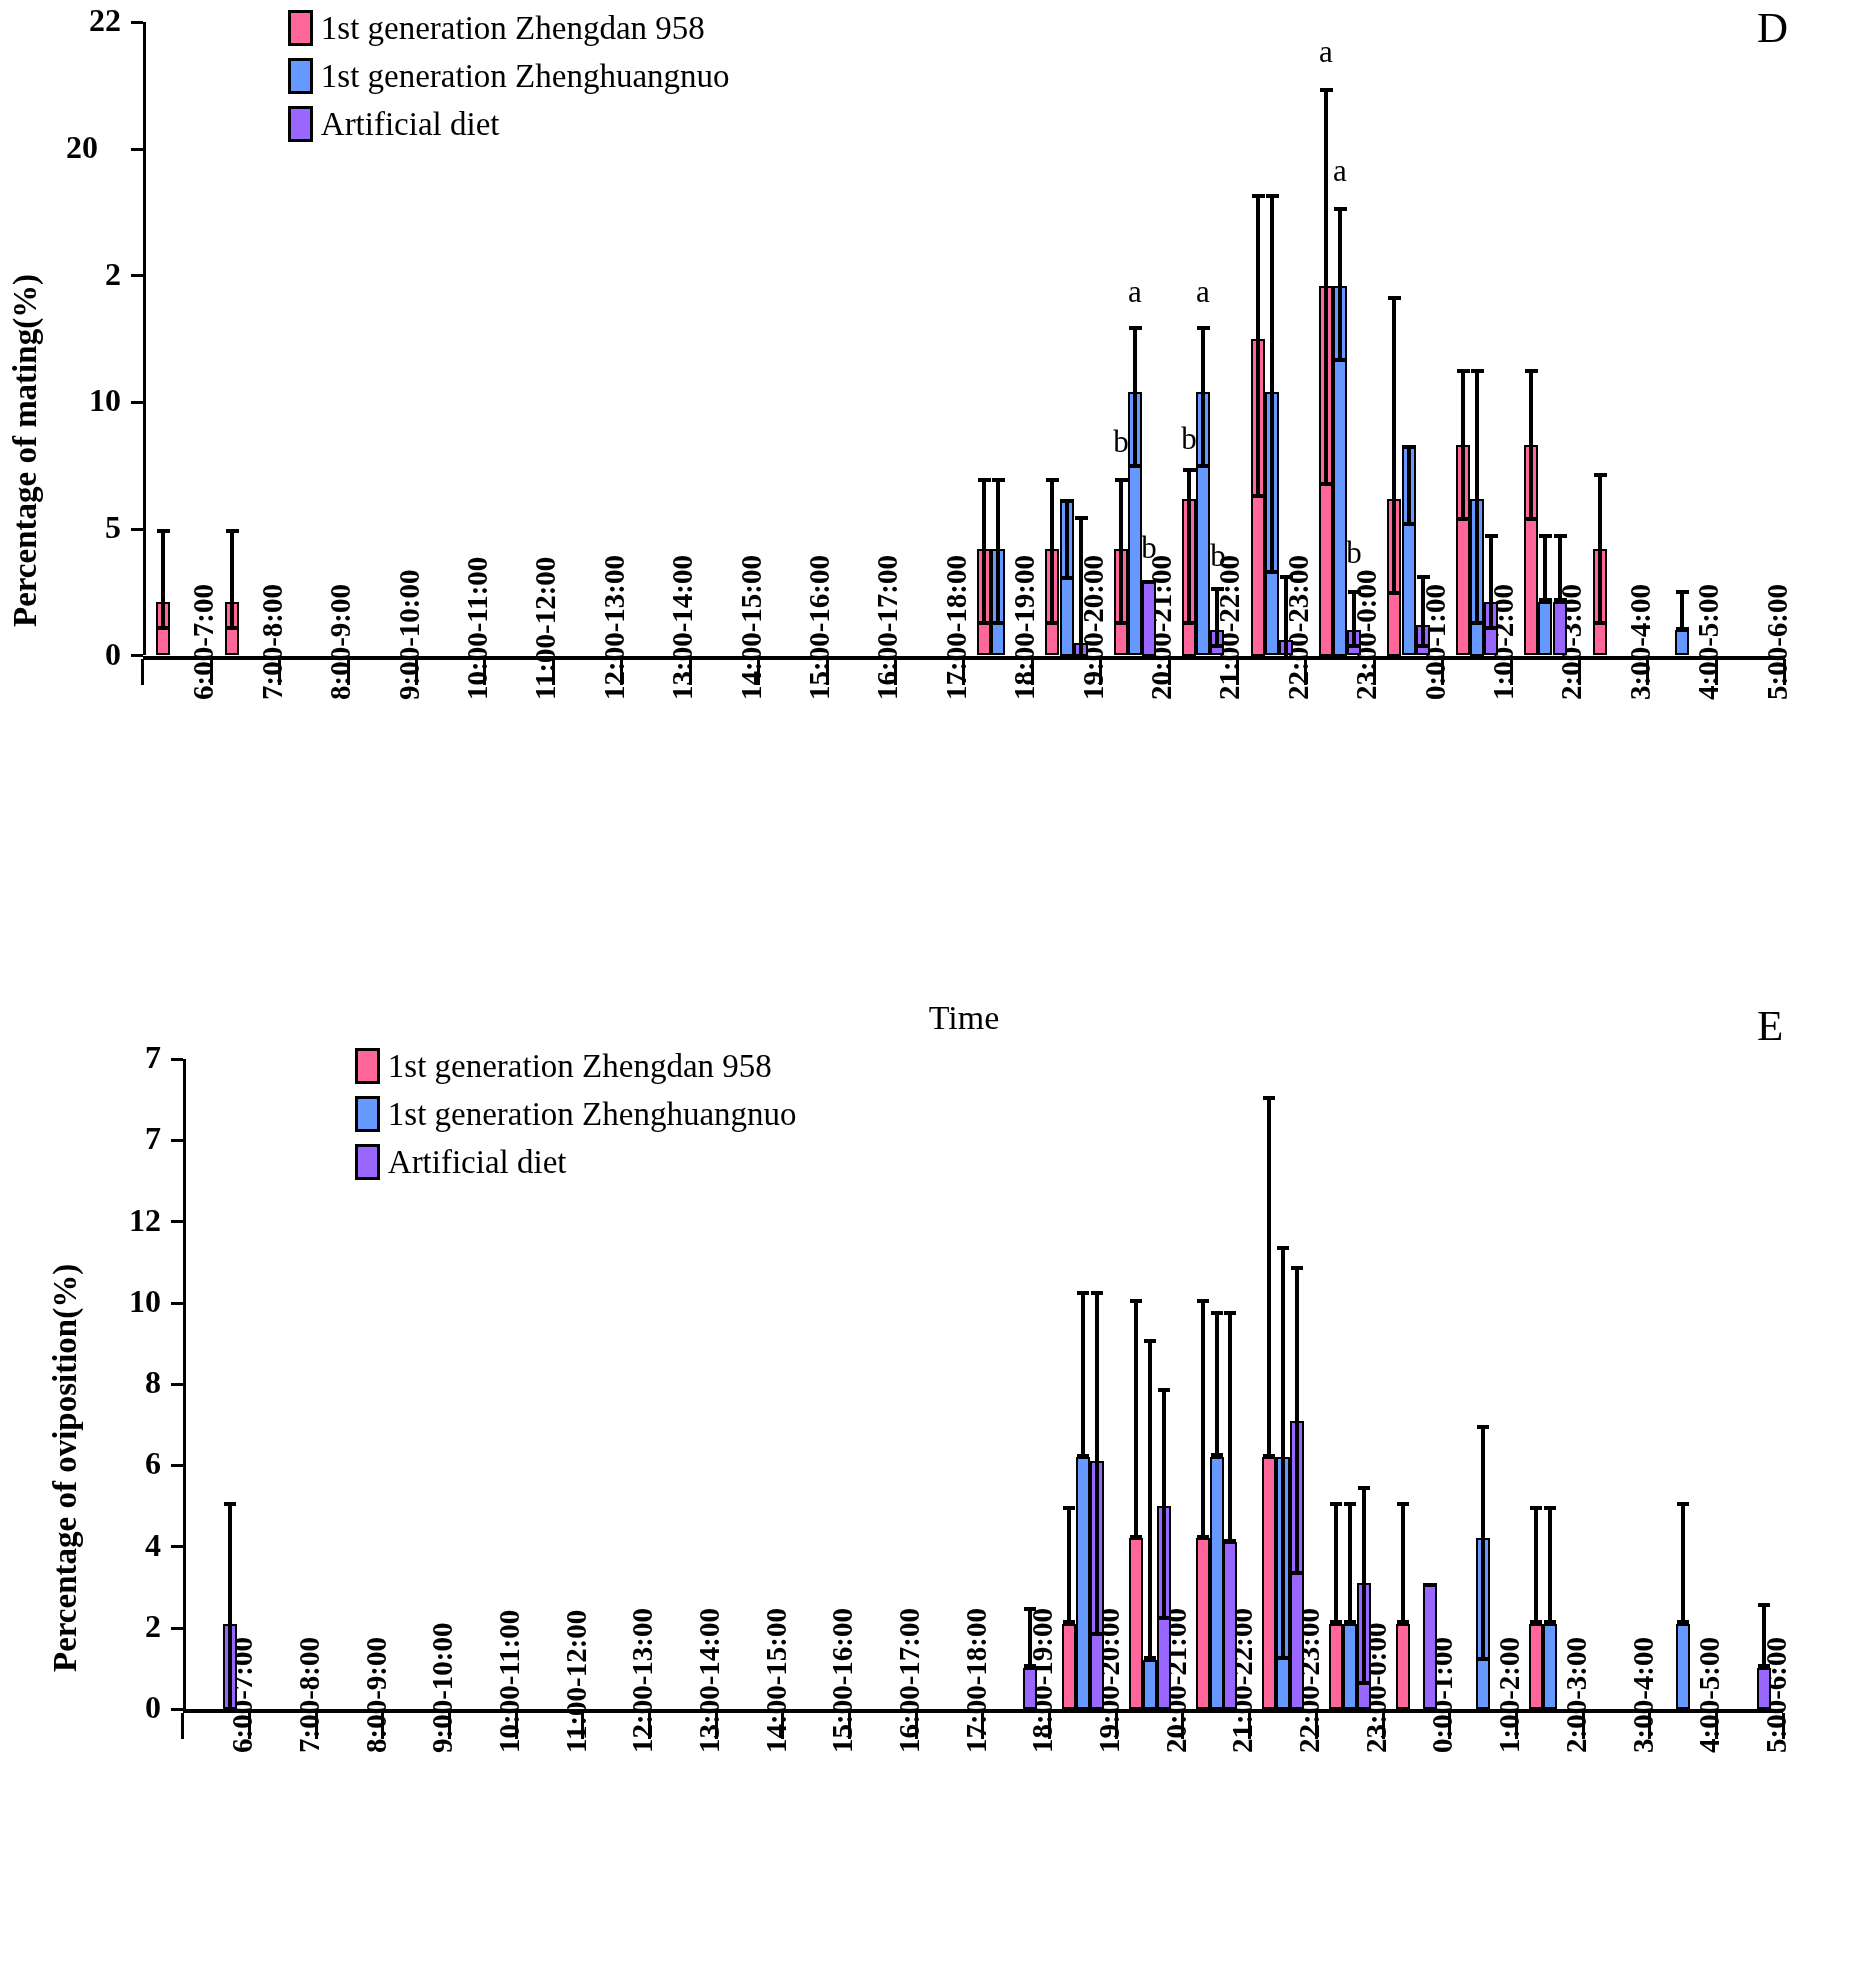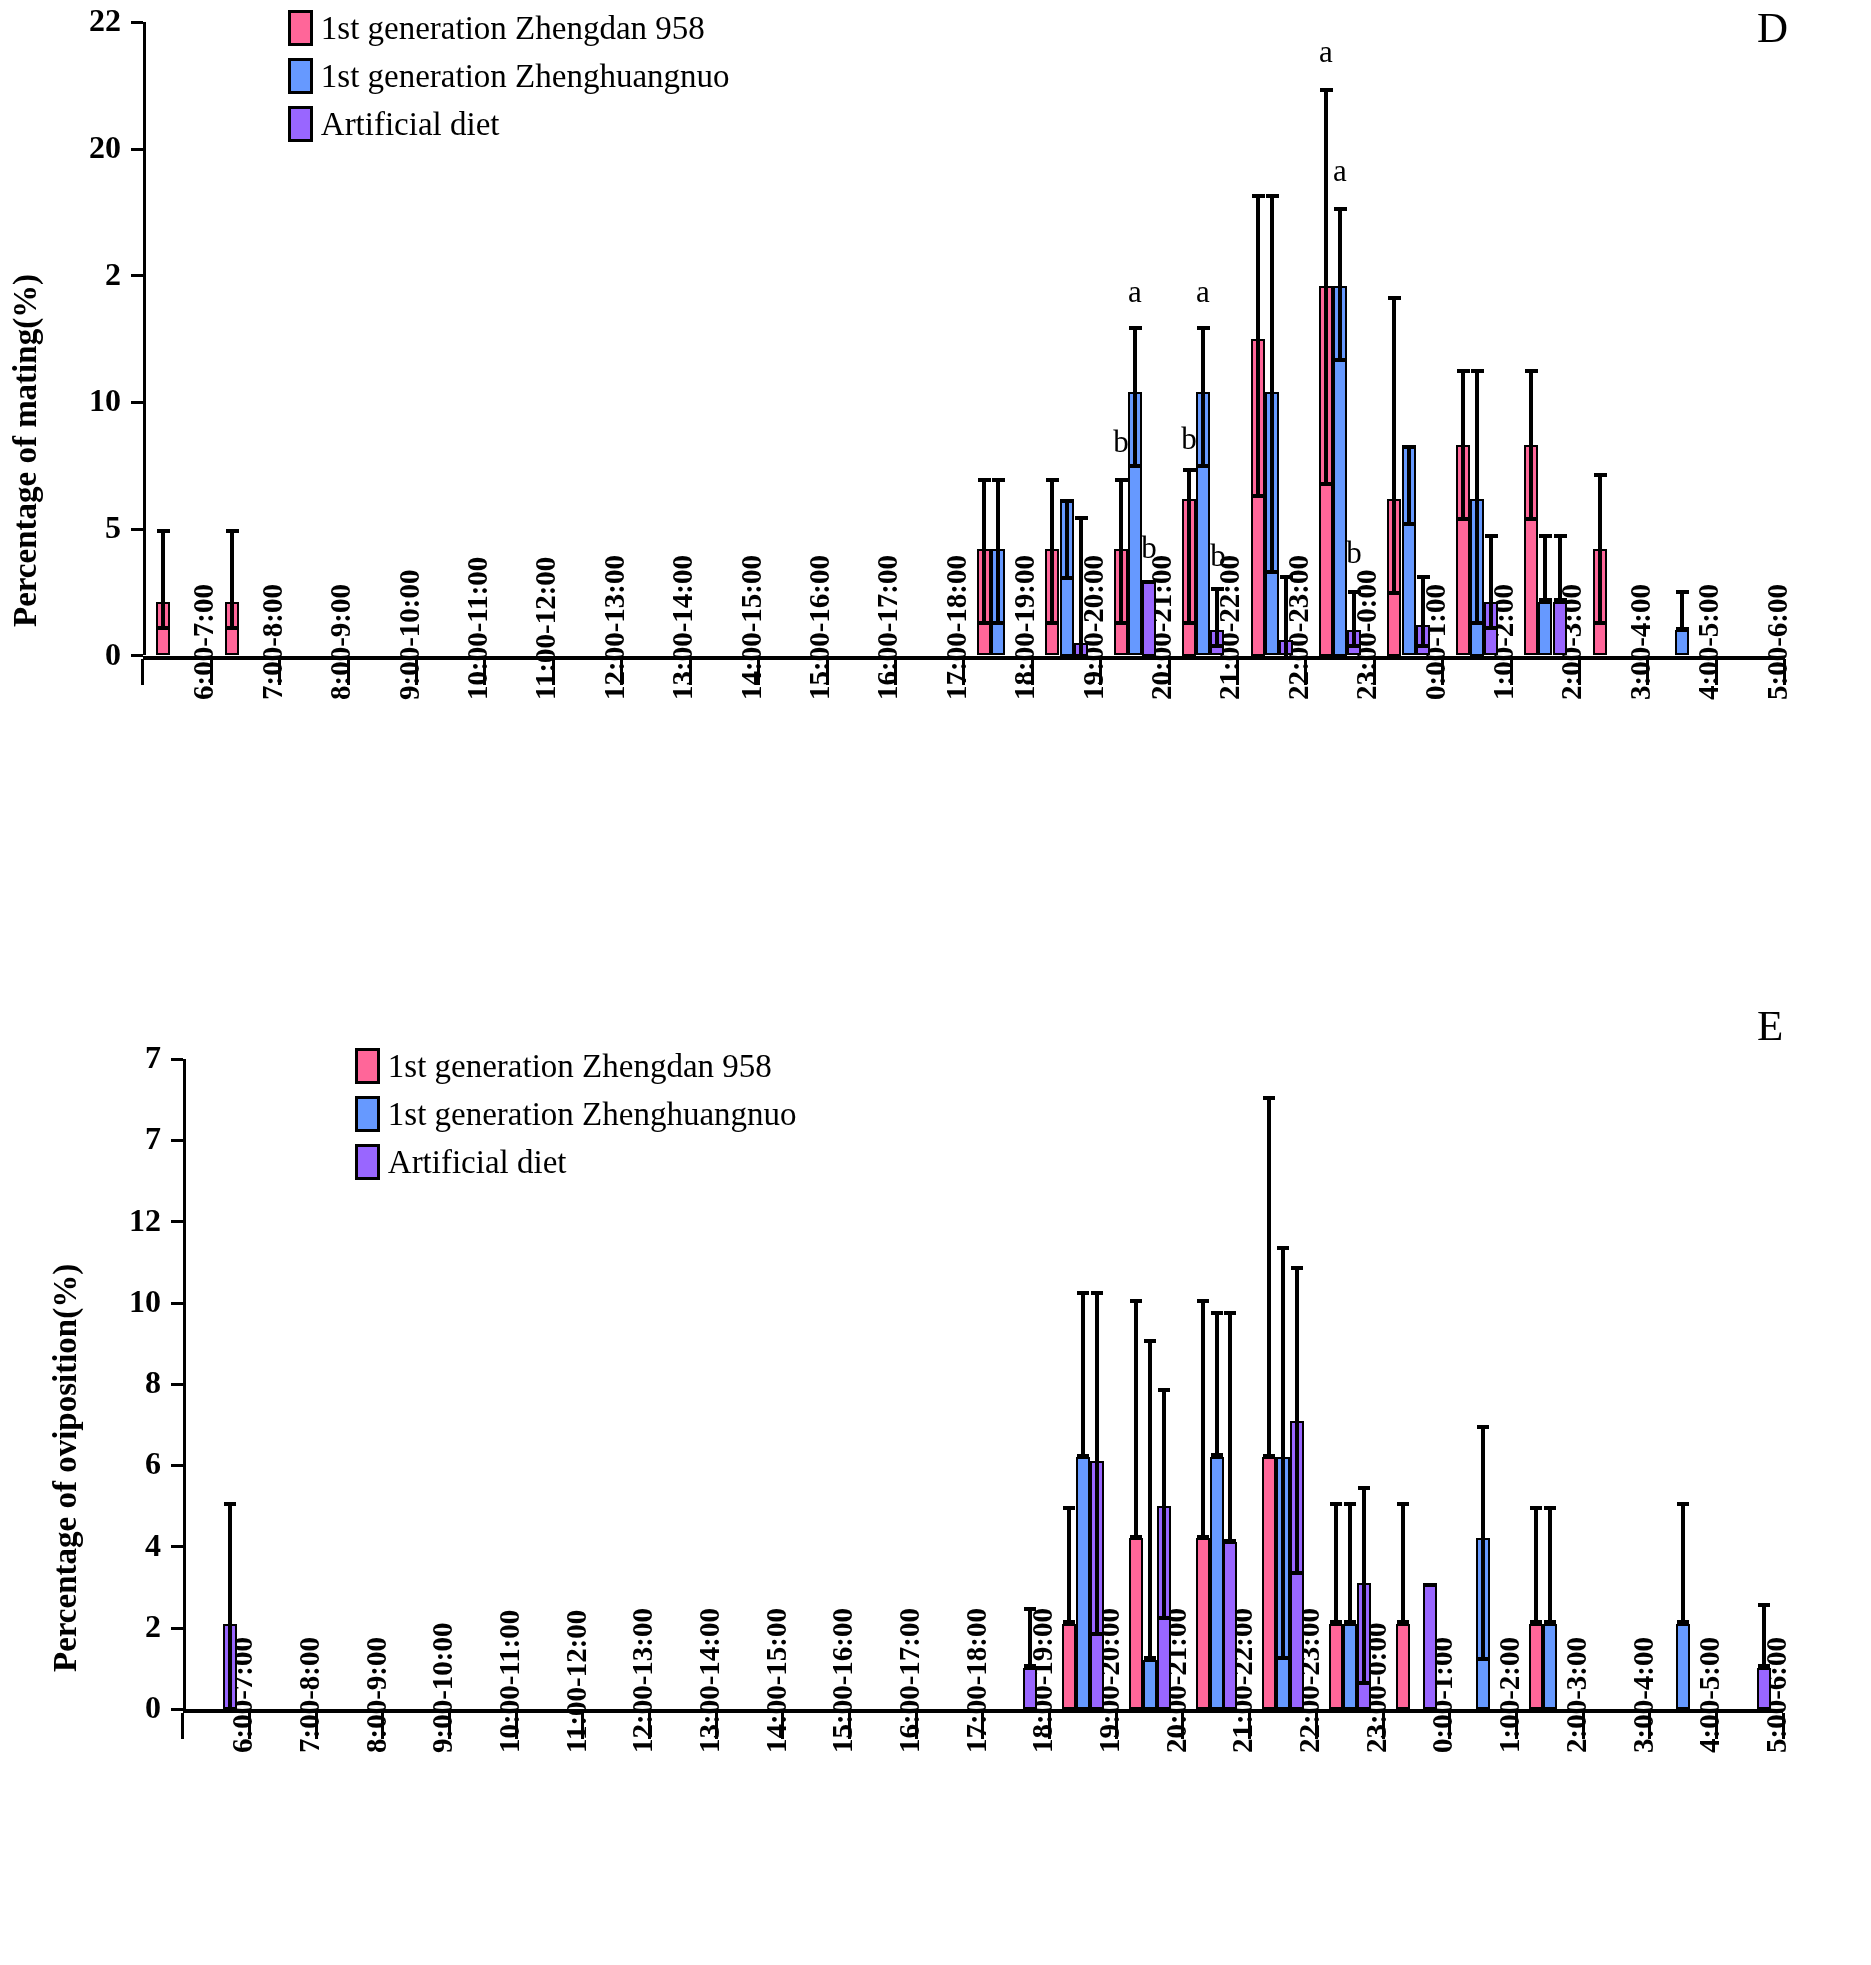--- a/index.html
+++ b/index.html
@@ -89,21 +89,21 @@
       <div class="axis-line" style="left:143px;top:656px;width:1642px;height:3.9px;"></div>
       <div class="ytick-mark" style="left:131px;top:654px;"></div>
       <div class="ytick-label" style="left:43px;top:636px;width:78px;">0</div>
       <div class="ytick-mark" style="left:131px;top:528px;"></div>
       <div class="ytick-label" style="left:43px;top:509px;width:78px;">5</div>
       <div class="ytick-mark" style="left:131px;top:401px;"></div>
       <div class="ytick-label" style="left:43px;top:382px;width:78px;">10</div>
       <div class="ytick-mark" style="left:131px;top:274px;"></div>
       <div class="ytick-label" style="left:43px;top:256px;width:78px;">2</div>
       <div class="ytick-mark" style="left:131px;top:148px;"></div>
-      <div class="ytick-label" style="left:43px;top:129px;width:78px;">20</div>
+      <div class="ytick-label" style="left:43px;top:129px;width:78px;text-align:center;">20</div>
       <div class="ytick-mark" style="left:131px;top:21px;"></div>
       <div class="ytick-label" style="left:43px;top:2.2px;width:78px;">22</div>
       <div class="ylabel" style="left:7.2px;top:627px;">Percentage of mating(%)</div>
       <div class="xtick-mark" style="left:141px;top:659px;height:25.5px;"></div>
       <div class="xtick-mark" style="left:210px;top:659px;height:25.5px;"></div>
       <div class="xtick-mark" style="left:278px;top:659px;height:25.5px;"></div>
       <div class="xtick-mark" style="left:347px;top:659px;height:25.5px;"></div>
       <div class="xtick-mark" style="left:415px;top:659px;height:25.5px;"></div>
       <div class="xtick-mark" style="left:483px;top:659px;height:25.5px;"></div>
       <div class="xtick-mark" style="left:552px;top:659px;height:25.5px;"></div>
@@ -142,20 +142,21 @@
       <div class="xtick-label" style="left:1145px;top:700px;">20:00-21:00</div>
       <div class="xtick-label" style="left:1213px;top:700px;">21:00-22:00</div>
       <div class="xtick-label" style="left:1282px;top:700px;">22:00-23:00</div>
       <div class="xtick-label" style="left:1350px;top:700px;">23:00-0:00</div>
       <div class="xtick-label" style="left:1419px;top:700px;">0:00-1:00</div>
       <div class="xtick-label" style="left:1487px;top:700px;">1:00-2:00</div>
       <div class="xtick-label" style="left:1555px;top:700px;">2:00-3:00</div>
       <div class="xtick-label" style="left:1624px;top:700px;">3:00-4:00</div>
       <div class="xtick-label" style="left:1692px;top:700px;">4:00-5:00</div>
       <div class="xtick-label" style="left:1761px;top:700px;">5:00-6:00</div>
+      <div class="xlabel" style="left:143px;top:999px;width:1642px;">Time</div>
       <div class="legend" style="left:288px;top:10px;">
         <div class="legend-row">
           <div class="legend-swatch" style="background:#FF6699;"></div>
           <div class="legend-text">1st generation Zhengdan 958</div>
         </div>
         <div class="legend-row">
           <div class="legend-swatch" style="background:#6699FF;"></div>
           <div class="legend-text">1st generation Zhenghuangnuo</div>
         </div>
         <div class="legend-row">

